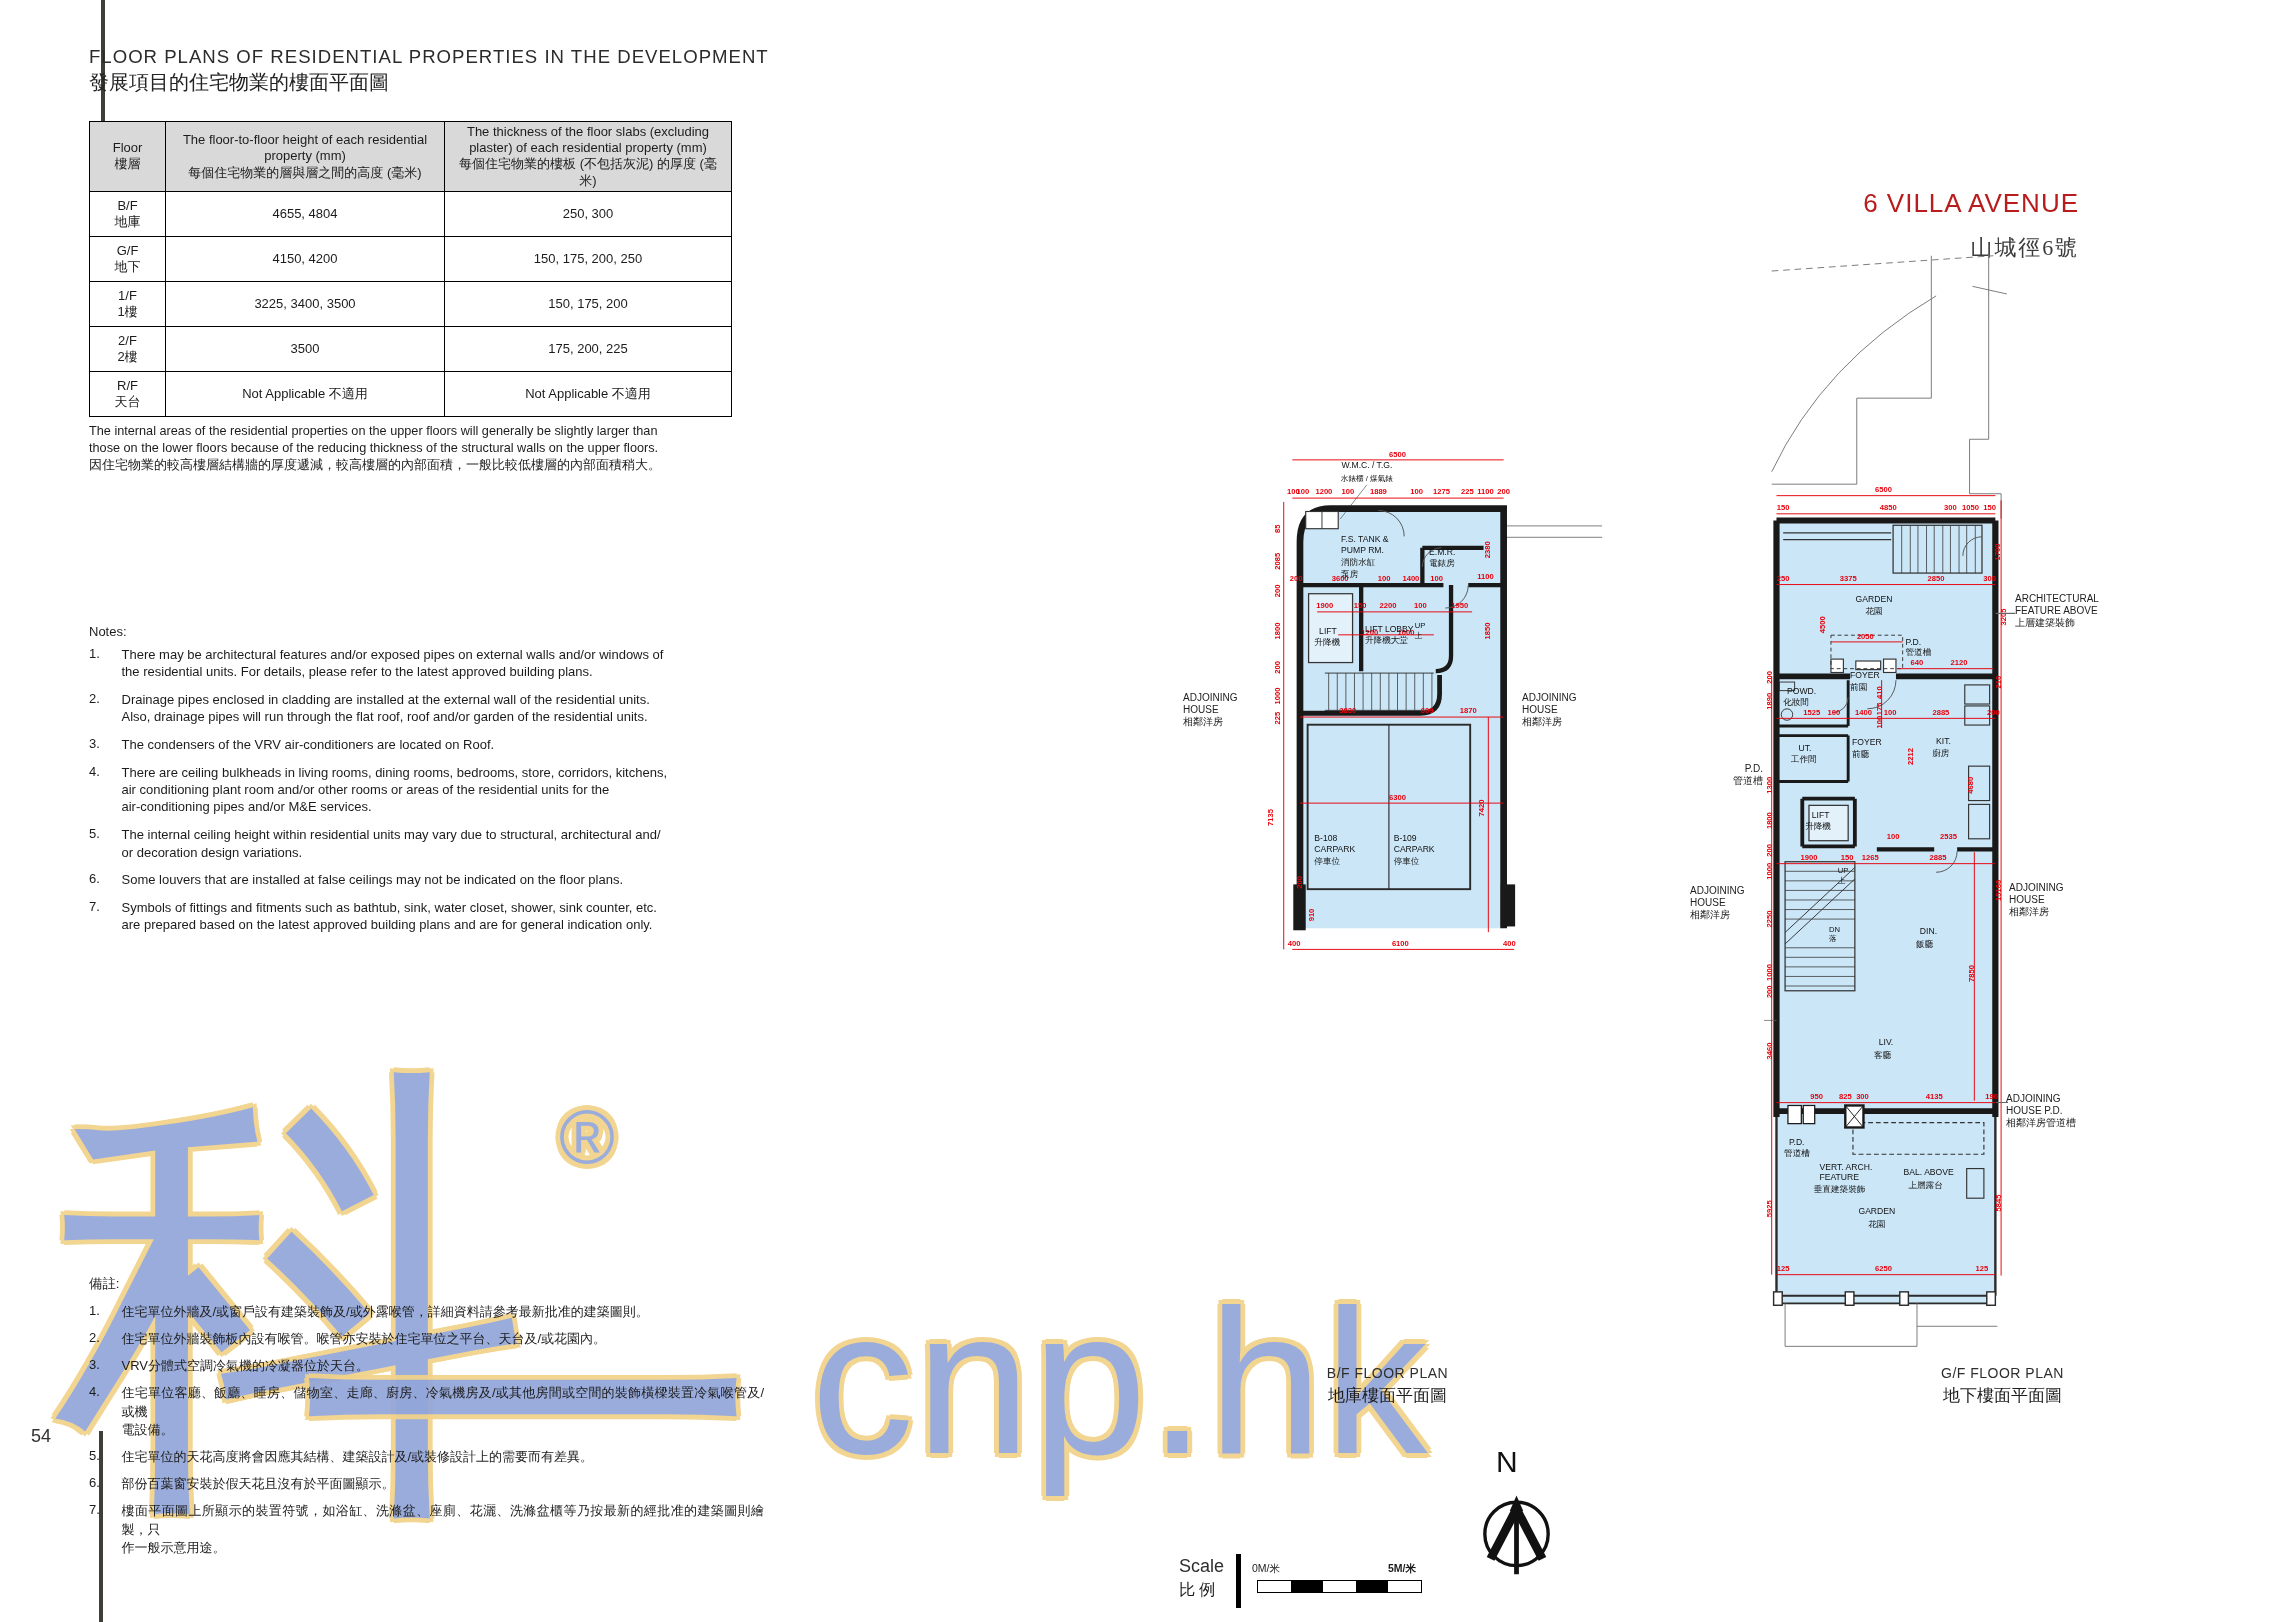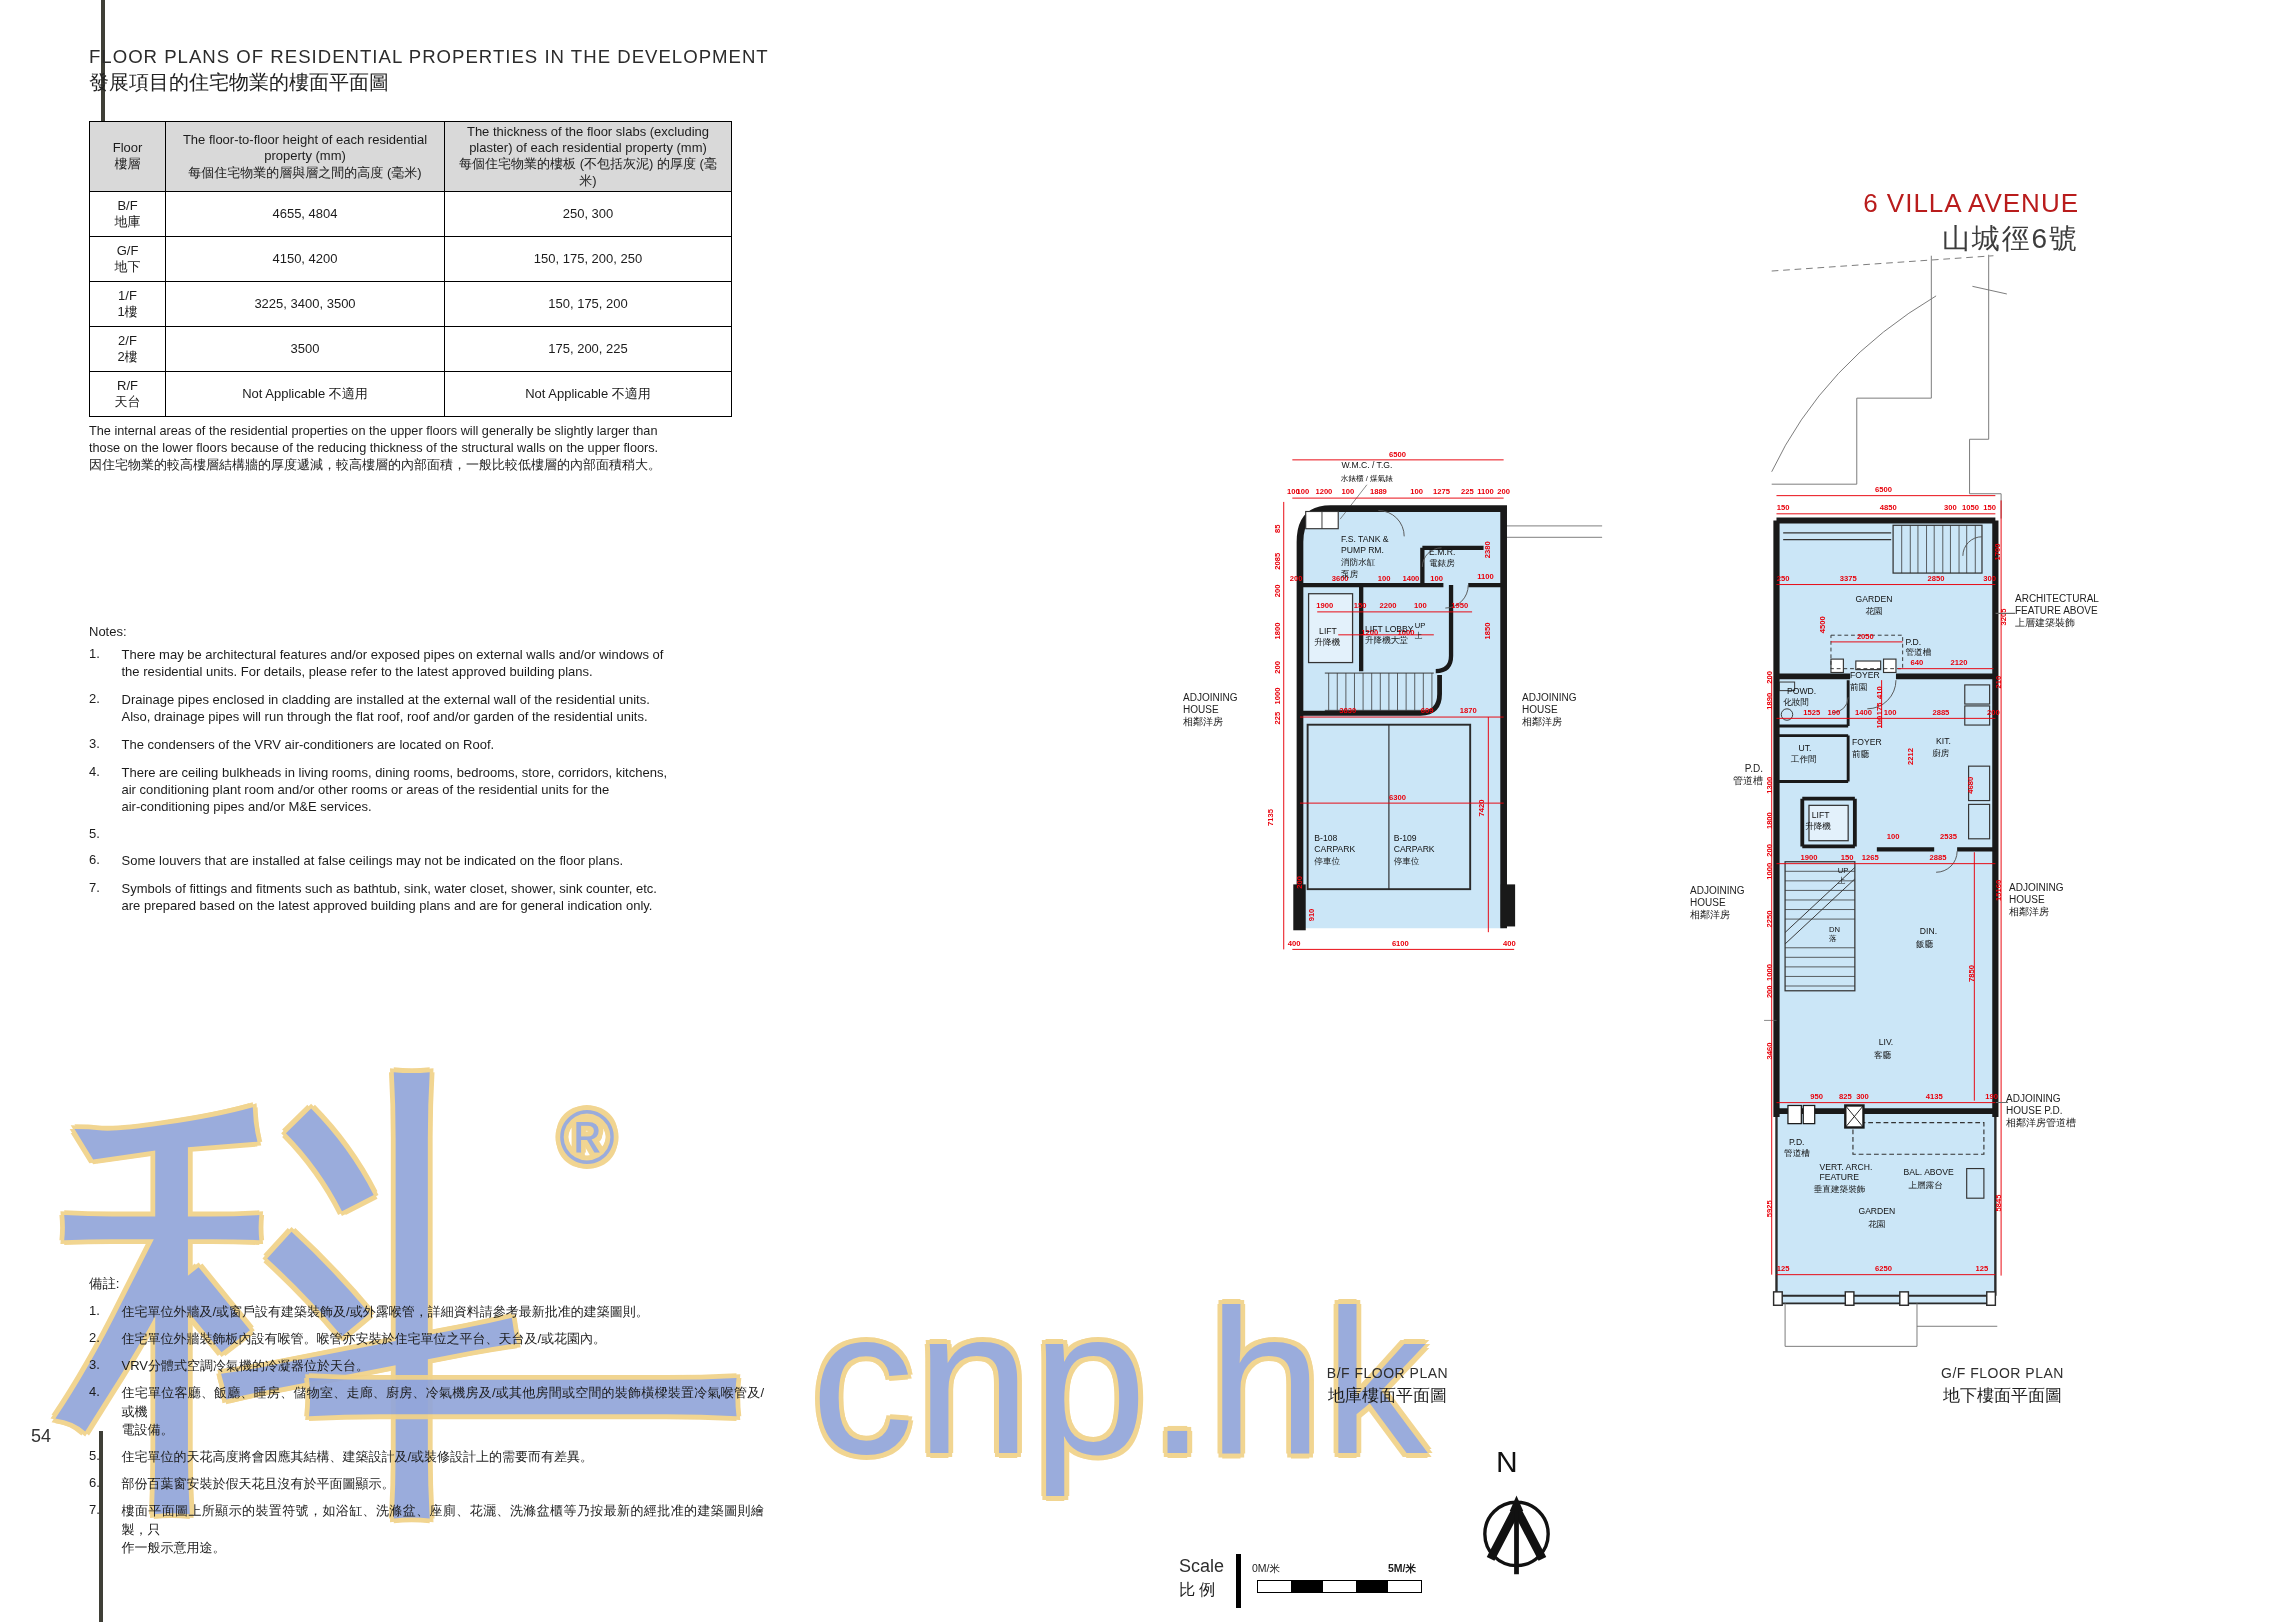--- a/index.html
+++ b/index.html
@@ -28,21 +28,21 @@
   .note-item{display:flex;margin-bottom:10.5px;}
   .note-num{width:32.5px;flex:none;font-size:13px;}
   .note-txt{font-size:13px;line-height:1.33;white-space:pre-line;text-align:justify;}
   .notes-zh-label{left:89px;top:1275px;font-size:13.4px;}
   .notes-zh{left:89px;top:1303px;width:675px;}
   .notes-zh .note-item{margin-bottom:8.6px;}
   .notes-zh .note-txt{font-size:13px;line-height:1.42;}
   
   .proj{left:1816px;top:188px;width:263px;text-align:right;}
   .proj-en{font-size:26px;letter-spacing:1px;color:#b91c1c;}
-  .proj-zh{font-size:28px;color:#3c3c3c;margin-top:1px;letter-spacing:1.9px;}
+  .proj-zh{font-size:22px;color:#3c3c3c;margin-top:14px;letter-spacing:1.9px;font-family:Liberation Serif, serif;}
   
   .caption{text-align:center;width:239px;}
   .cap-en{font-size:14px;color:#2e2e2e;letter-spacing:0.5px;}
   .cap-zh{font-size:17px;margin-top:2.9px;}
   .sidelabel{font-size:10px;line-height:1.2;color:#222;white-space:pre-line;}
   .leader{background:#666;height:1px;}
   
   .scale-en{left:1179px;top:1556px;font-size:18px;color:#2e2e2e;}
   .scale-zh{left:1179px;top:1579px;font-size:16.3px;letter-spacing:3.8px;}
   .scale-vbar{left:1236px;top:1554px;width:4.8px;height:54px;background:#000;}
@@ -164,20 +164,22 @@
         <span class="note-txt">The condensers of the VRV air-conditioners are located on Roof.</span>
       </div>
     <div class="note-item">
         <span class="note-num">4.</span>
         <span class="note-txt">There are ceiling bulkheads in living rooms, dining rooms, bedrooms, store, corridors, kitchens,
 air conditioning plant room and/or other rooms or areas of the residential units for the
 air-conditioning pipes and/or M&amp;E services.</span>
       </div>
     <div class="note-item">
         <span class="note-num">5.</span>
+        <span class="note-txt">The internal ceiling height within residential units may vary due to structural, architectural and/
+or decoration design variations.</span>
       </div>
     <div class="note-item">
         <span class="note-num">6.</span>
         <span class="note-txt">Some louvers that are installed at false ceilings may not be indicated on the floor plans.</span>
       </div>
     <div class="note-item">
         <span class="note-num">7.</span>
         <span class="note-txt">Symbols of fittings and fitments such as bathtub, sink, water closet, shower, sink counter, etc.
 are prepared based on the latest approved building plans and are for general indication only.</span>
       </div>

